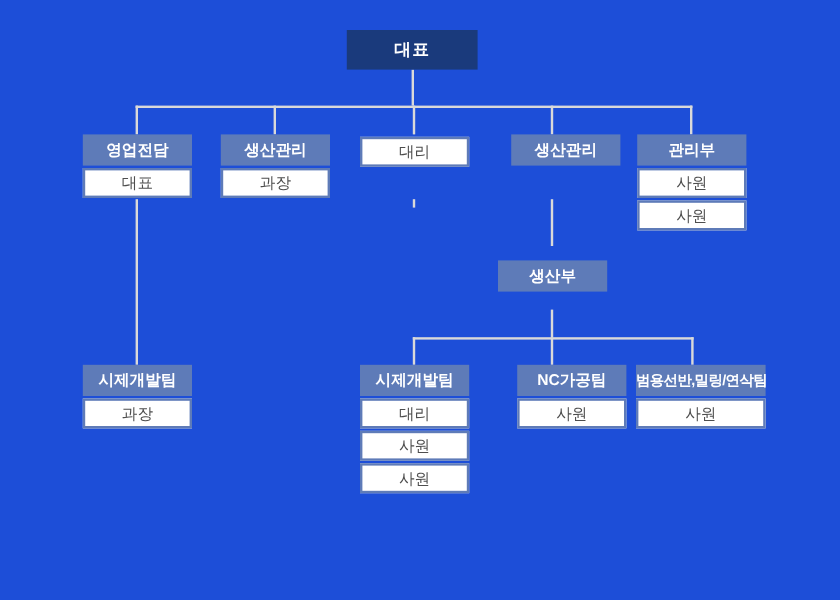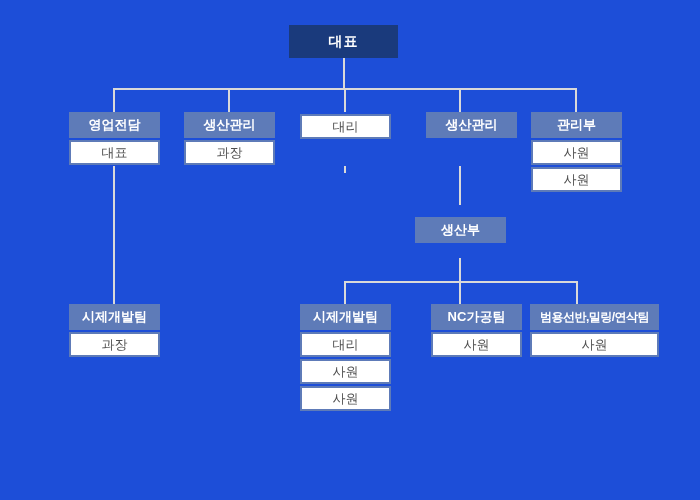--- a/index.html
+++ b/index.html
@@ -58,21 +58,21 @@
     height: 25px;
     margin-top: 2px;
     box-sizing: border-box;
     border: 2px solid var(--header-bg, #5e7bb8);
     background: #ffffff;
     color: var(--member-text, #4e4e4e);
     font-size: 13px;
     line-height: 21px;
     text-align: center;
   }
-  .node-wide { width: 129px; }
+  .node-wide { width: 108px; }
   .node-wide .node-header { font-size: 12px; letter-spacing: -0.5px; }
 </style>
 </head>
 <body>
 
 <div class="canvas">
 
   <div class="line v" style="left:343px; top:58px;  height:30px;"></div>
   <div class="line h" style="left:113px; top:88px;  width:464px;"></div>
   <div class="line v" style="left:113px; top:88px;  height:24px;"></div>

